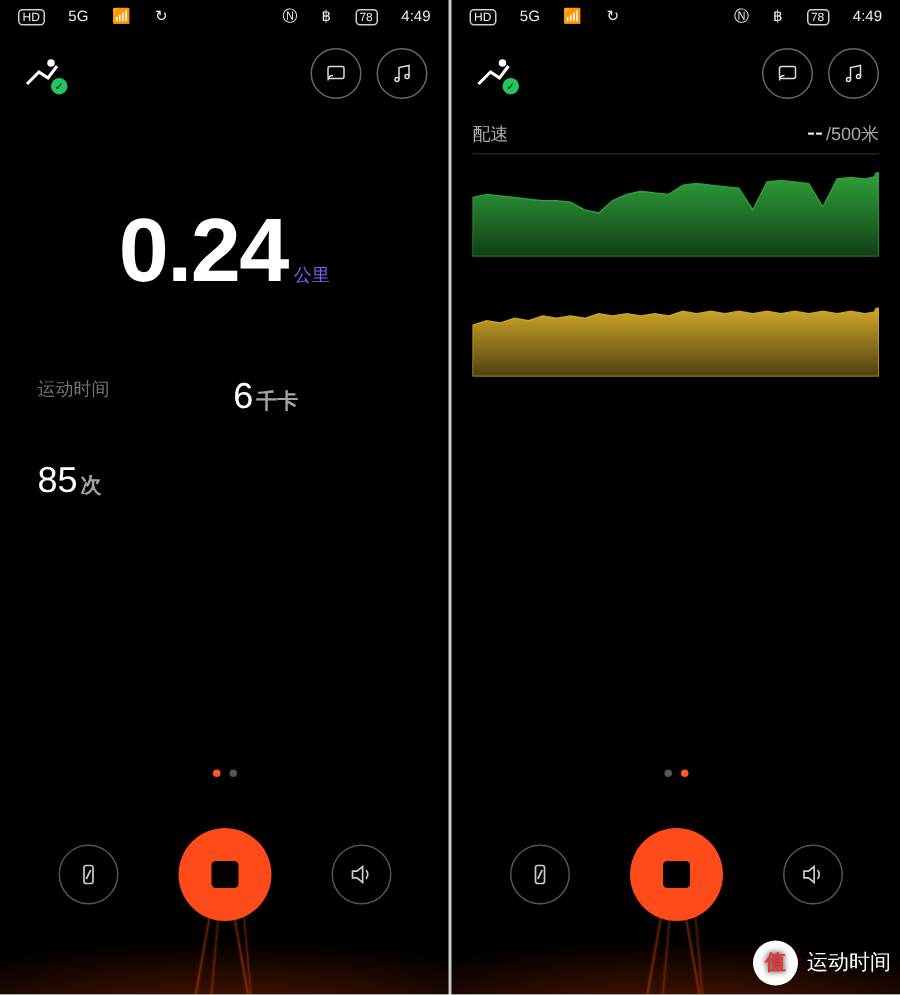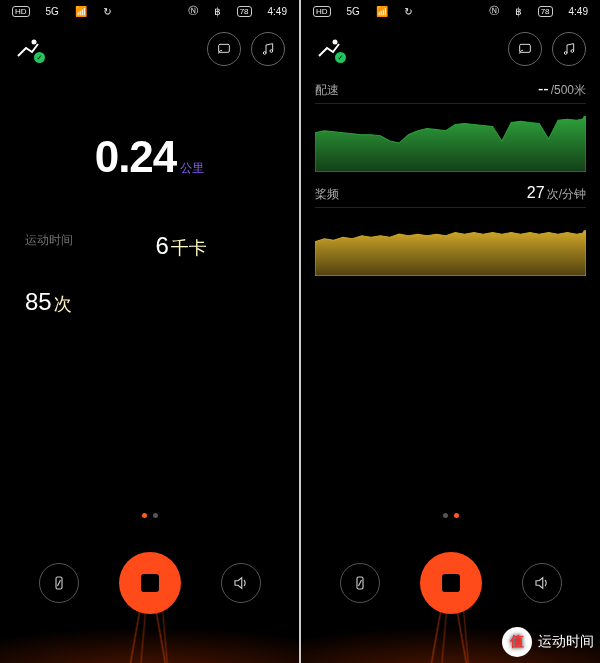--- a/index.html
+++ b/index.html
@@ -39,31 +39,31 @@
   }
   .top-right { display:flex; gap:10px; }
   .circ-btn {
     width: 34px; height: 34px; border-radius: 50%;
     border: 1.5px solid #666; display:flex; align-items:center;
     justify-content:center; color:#ddd;
   }
   .circ-btn svg { width:16px; height:16px; stroke:#ddd; fill:none; stroke-width:1.5; }
   
   .main-metric { text-align:center; margin-top: 60px; }
-  .main-val { font-size: 44px; font-weight: 600; letter-spacing:-1px; display:inline-block;}
+  .main-val { font-size: 60px; font-weight: 600; letter-spacing:-1px; display:inline-block;}
   .main-unit { font-size: 12px; margin-left: 4px; color:#8b5cf6; }
   
   .grid {
     display:grid; grid-template-columns: 1fr 1fr;
     padding: 50px 24px 0; gap: 28px 10px;
   }
   .cell { border-left: 1px solid transparent; }
   .cell .lbl { font-size: 12px; color: #737373; margin-bottom: 6px;}
   .cell .val { font-size: 24px; font-weight: 400; }
-  .cell .val .u { font-size: 18px; margin-left: 2px; color:#fef9c3; }
+  .cell .val .u { font-size: 14px; margin-left: 2px; color:#a3a3a3;font-weight:bold; }
   
   .chart-block { padding: 8px 14px 4px; }
   .chart-header {
     display:flex; justify-content:space-between; align-items:baseline;
     font-size:12px; color:#aaa; border-bottom:1px solid #222; padding-bottom:4px;
   }
   .chart-header .right-val { color:#fff; font-size:16px; }
   .chart-header .right-val .u { font-size:12px; color:#aaa; margin-left:2px;}
   .chart-area { height: 62px; margin-top:6px; position:relative; }
   .chart-area svg { width:100%; height:100%; }
@@ -251,24 +251,20 @@
                 <stop offset="1" stop-color="#123f17"></stop>
               </linearGradient>
             </defs>
             <path d="M0,60 L0.0,22.0 L10.3,20.0 L20.7,21.0 L31.0,22.0 L41.4,23.0 L51.7,24.0 L62.1,24.0 L72.4,25.0 L82.8,30.0 L93.1,32.0 L103.4,24.0 L113.8,20.0 L124.1,18.0 L134.5,19.0 L144.8,20.0 L155.2,14.0 L165.5,13.0 L175.9,14.0 L186.2,15.0 L196.6,16.0 L206.9,30.0 L217.2,12.0 L227.6,11.0 L237.9,12.0 L248.3,13.0 L258.6,28.0 L269.0,10.0 L279.3,9.0 L289.7,10.0 L300.0,8.0 L300,60 Z" fill="url(#g0)" stroke="#2e9e3a" stroke-width="1"></path>
             <circle cx="299" cy="8" r="2.5" fill="#2e9e3a"></circle>
           </svg>
       </div>
     </div>
 
     <div class="chart-block">
-      <div class="chart-header">
-        <span>桨频</span>
-        <span class="right-val"><span>27</span><span class="u">次/分钟</span></span>
-      </div>
       <div class="chart-area">
         <svg id="chart1" preserveAspectRatio="none" viewBox="0 0 300 60">
             <defs>
               <linearGradient id="g1" x1="0" y1="0" x2="0" y2="1">
                 <stop offset="0" stop-color="#c9a227"></stop>
                 <stop offset="1" stop-color="#50400f"></stop>
               </linearGradient>
             </defs>
             <path d="M0,60 L0.0,27.0 L10.3,24.0 L20.7,25.5 L31.0,22.5 L41.4,24.0 L51.7,21.0 L62.1,22.5 L72.4,21.0 L82.8,22.5 L93.1,19.5 L103.4,21.0 L113.8,19.5 L124.1,21.0 L134.5,19.5 L144.8,21.0 L155.2,18.0 L165.5,19.5 L175.9,18.0 L186.2,19.5 L196.6,18.0 L206.9,19.5 L217.2,18.0 L227.6,19.5 L237.9,18.0 L248.3,19.5 L258.6,18.0 L269.0,19.5 L279.3,18.0 L289.7,19.5 L300.0,18.0 L300,60 Z" fill="url(#g1)" stroke="#c9a227" stroke-width="1"></path>
             <circle cx="299" cy="18" r="2.5" fill="#c9a227"></circle>

